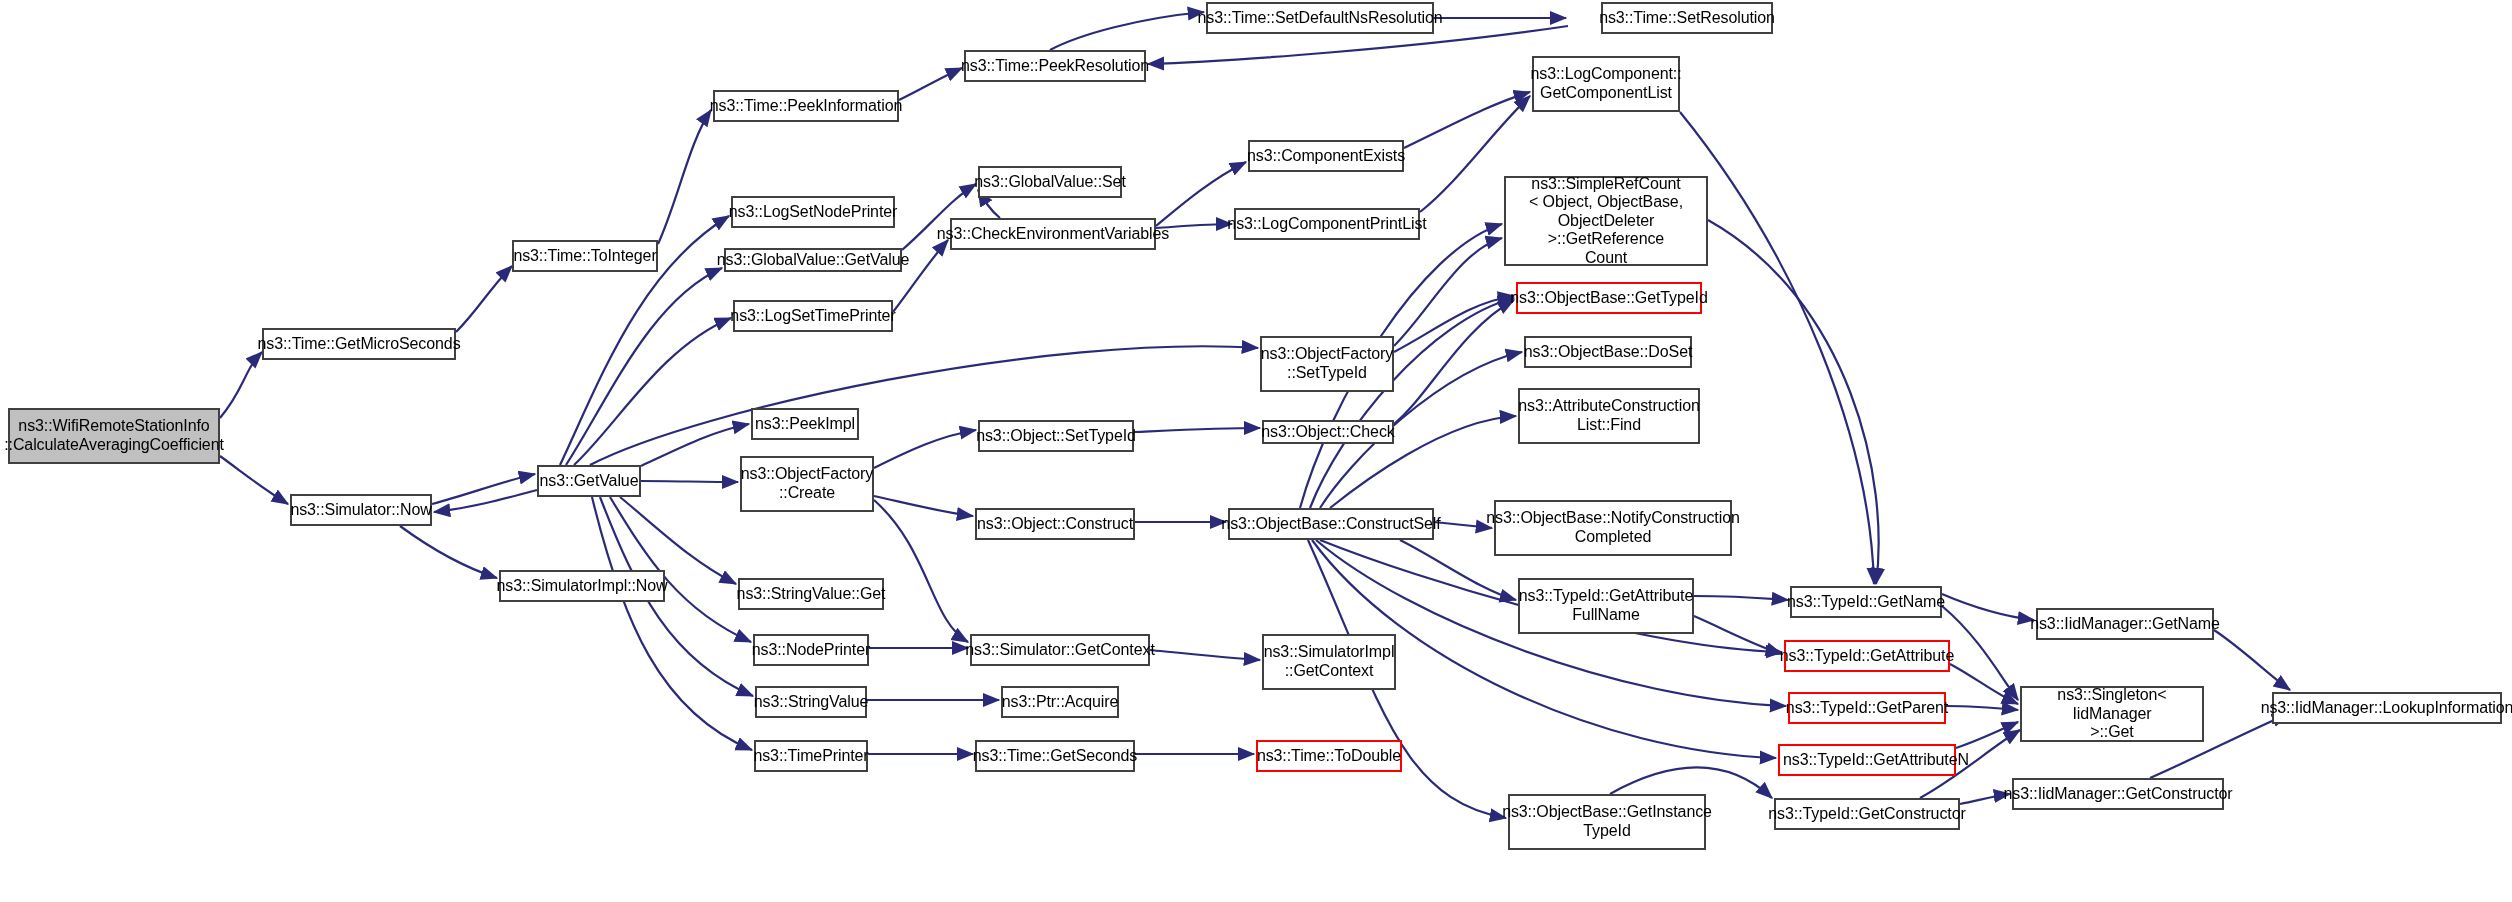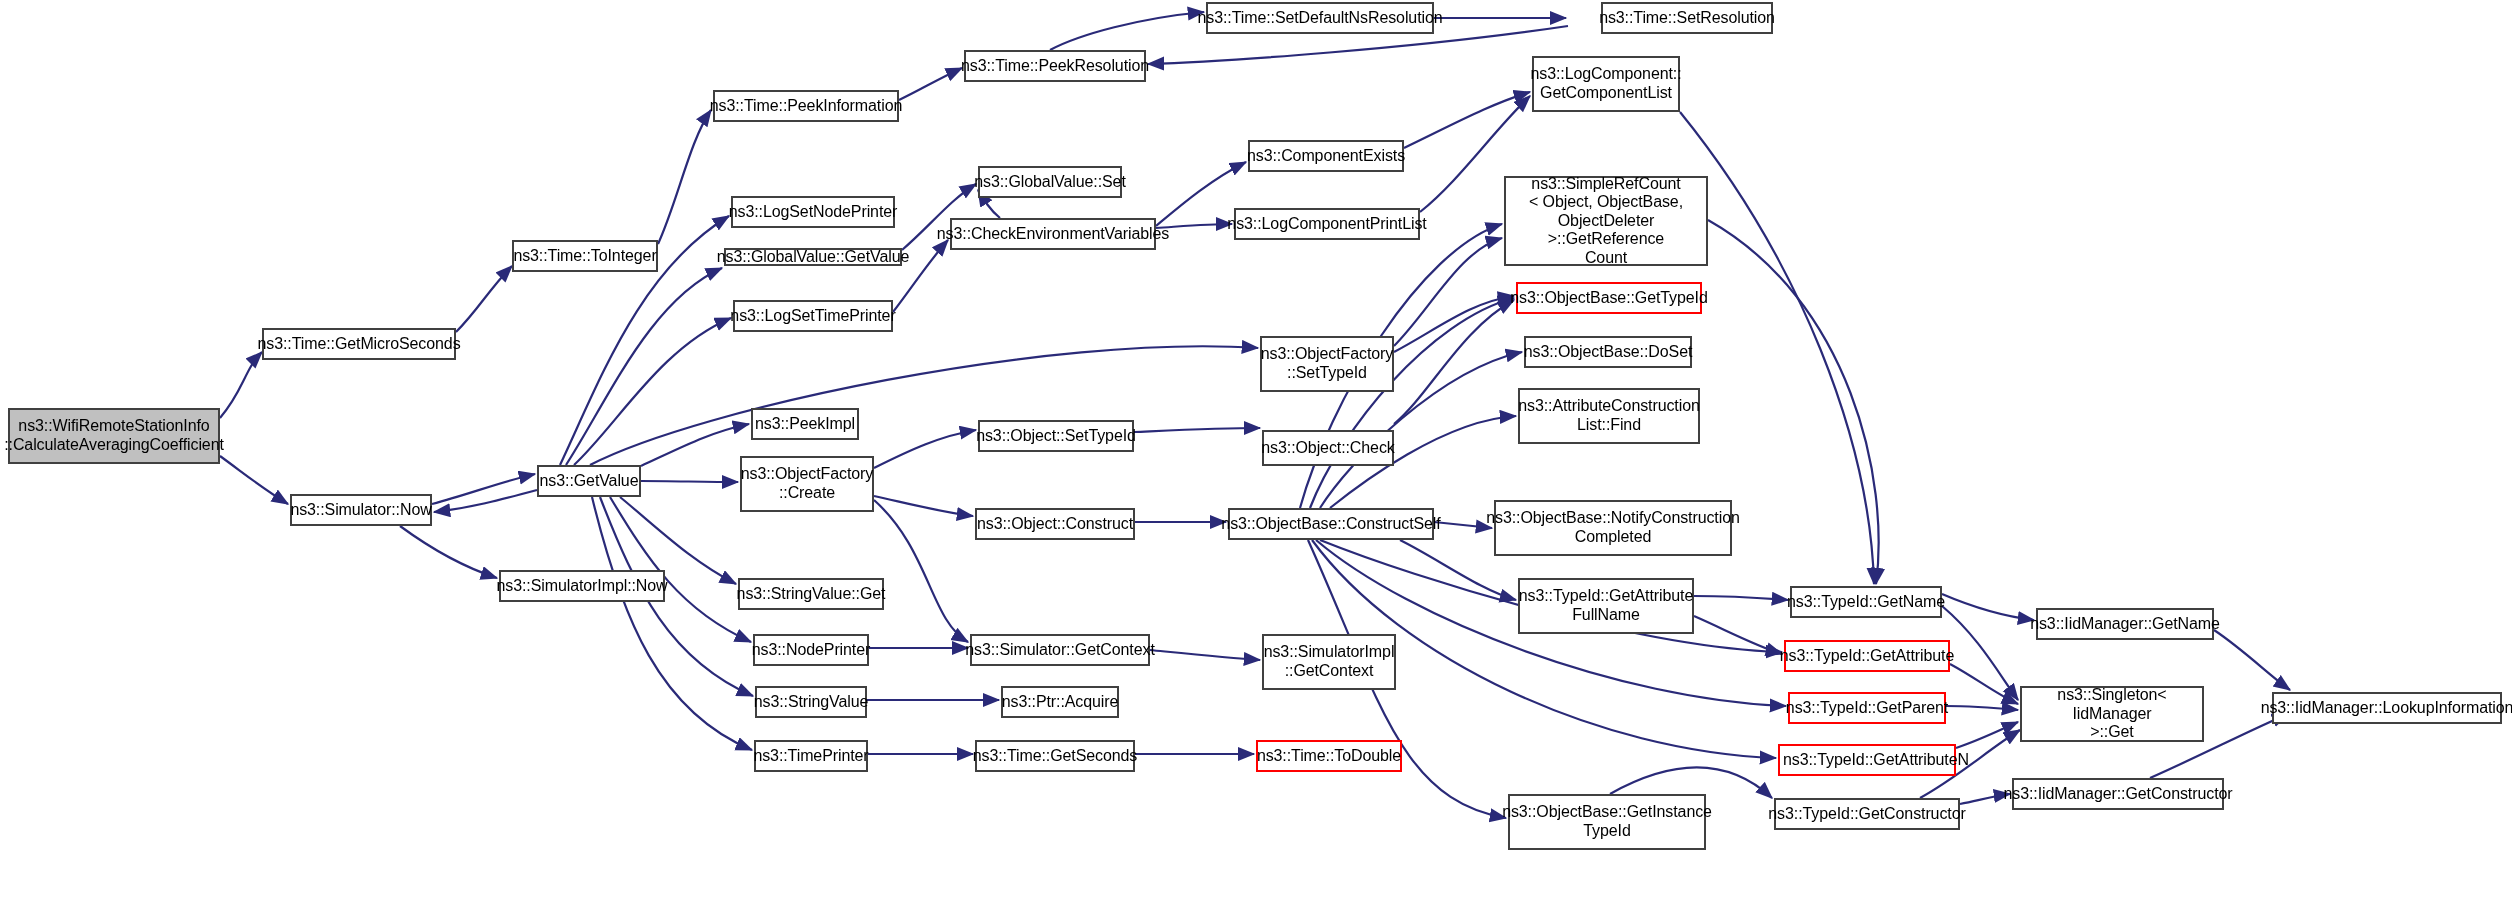--- a/index.html
+++ b/index.html
@@ -134,21 +134,21 @@
   <div id="nodes-layer">
       <div class="node root" style="left: 8px; top: 408px; width: 212px; height: 56px;">ns3::WifiRemoteStationInfo
 ::CalculateAveragingCoefficient</div>
       <div class="node" style="left: 262px; top: 328px; width: 194px; height: 32px;">ns3::Time::GetMicroSeconds</div>
       <div class="node" style="left: 290px; top: 494px; width: 142px; height: 32px;">ns3::Simulator::Now</div>
       <div class="node" style="left: 512px; top: 240px; width: 146px; height: 32px;">ns3::Time::ToInteger</div>
       <div class="node" style="left: 537px; top: 465px; width: 104px; height: 32px;">ns3::GetValue</div>
       <div class="node" style="left: 499px; top: 570px; width: 166px; height: 32px;">ns3::SimulatorImpl::Now</div>
       <div class="node" style="left: 713px; top: 90px; width: 186px; height: 32px; text-align: center;">ns3::Time::PeekInformation</div>
       <div class="node" style="left: 731px; top: 196px; width: 164px; height: 32px;">ns3::LogSetNodePrinter</div>
-      <div class="node" style="left: 724px; top: 248px; width: 178px; height: 18px;">ns3::GlobalValue::GetValue</div>
+      <div class="node" style="left: 724px; top: 248px; width: 178px; height: 24px;">ns3::GlobalValue::GetValue</div>
       <div class="node" style="left: 733px; top: 300px; width: 160px; height: 32px;">ns3::LogSetTimePrinter</div>
       <div class="node" style="left: 751px; top: 408px; width: 108px; height: 32px;">ns3::PeekImpl</div>
       <div class="node" style="left: 740px; top: 456px; width: 134px; height: 56px;">ns3::ObjectFactory
 ::Create</div>
       <div class="node" style="left: 738px; top: 578px; width: 146px; height: 32px;">ns3::StringValue::Get</div>
       <div class="node" style="left: 753px; top: 634px; width: 116px; height: 32px;">ns3::NodePrinter</div>
       <div class="node" style="left: 755px; top: 686px; width: 112px; height: 32px;">ns3::StringValue</div>
       <div class="node" style="left: 754px; top: 740px; width: 114px; height: 32px;">ns3::TimePrinter</div>
       <div class="node" style="left: 964px; top: 50px; width: 182px; height: 32px;">ns3::Time::PeekResolution</div>
       <div class="node" style="left: 978px; top: 166px; width: 144px; height: 32px;">ns3::GlobalValue::Set</div>
@@ -156,21 +156,21 @@
       <div class="node" style="left: 1260px; top: 336px; width: 134px; height: 56px;">ns3::ObjectFactory
 ::SetTypeId</div>
       <div class="node" style="left: 978px; top: 420px; width: 156px; height: 32px;">ns3::Object::SetTypeId</div>
       <div class="node" style="left: 975px; top: 508px; width: 160px; height: 32px;">ns3::Object::Construct</div>
       <div class="node" style="left: 970px; top: 634px; width: 180px; height: 32px;">ns3::Simulator::GetContext</div>
       <div class="node" style="left: 1001px; top: 686px; width: 118px; height: 32px;">ns3::Ptr::Acquire</div>
       <div class="node" style="left: 975px; top: 740px; width: 160px; height: 32px;">ns3::Time::GetSeconds</div>
       <div class="node" style="left: 1206px; top: 2px; width: 228px; height: 32px;">ns3::Time::SetDefaultNsResolution</div>
       <div class="node" style="left: 1248px; top: 140px; width: 156px; height: 32px;">ns3::ComponentExists</div>
       <div class="node" style="left: 1234px; top: 208px; width: 186px; height: 32px;">ns3::LogComponentPrintList</div>
-      <div class="node" style="left: 1262px; top: 430px; width: 132px; height: 36px;">ns3::Object::Check</div>
+      <div class="node" style="left: 1262px; top: 420px; width: 132px; height: 24px;">ns3::Object::Check</div>
       <div class="node" style="left: 1228px; top: 508px; width: 206px; height: 32px;">ns3::ObjectBase::ConstructSelf</div>
       <div class="node" style="left: 1262px; top: 634px; width: 134px; height: 56px;">ns3::SimulatorImpl
 ::GetContext</div>
       <div class="node red" style="left: 1256px; top: 740px; width: 146px; height: 32px;">ns3::Time::ToDouble</div>
       <div class="node" style="left: 1601px; top: 2px; width: 172px; height: 32px;">ns3::Time::SetResolution</div>
       <div class="node" style="left: 1532px; top: 56px; width: 148px; height: 56px;">ns3::LogComponent::
 GetComponentList</div>
       <div class="node" style="left: 1504px; top: 176px; width: 204px; height: 90px;">ns3::SimpleRefCount
 &lt; Object, ObjectBase,
  ObjectDeleter &gt;::GetReference

